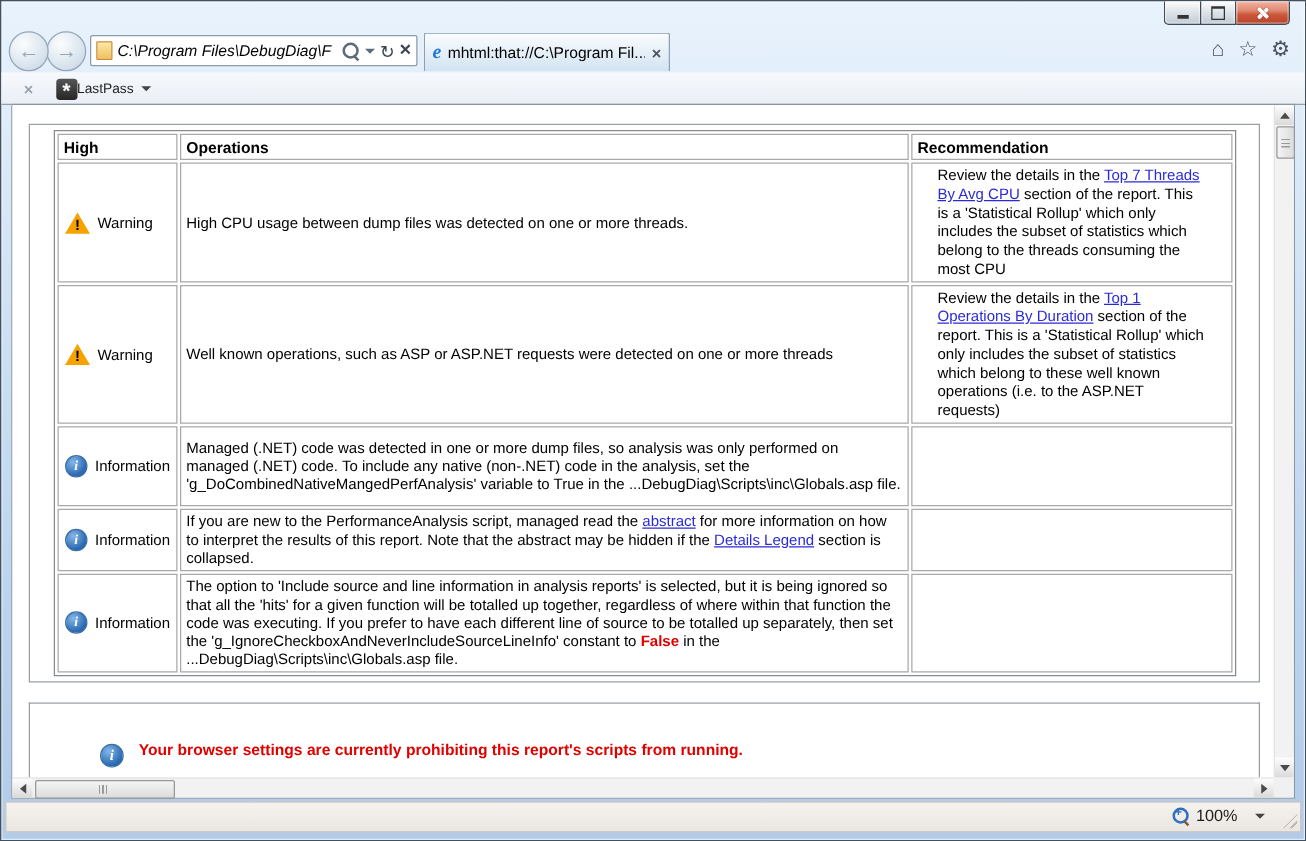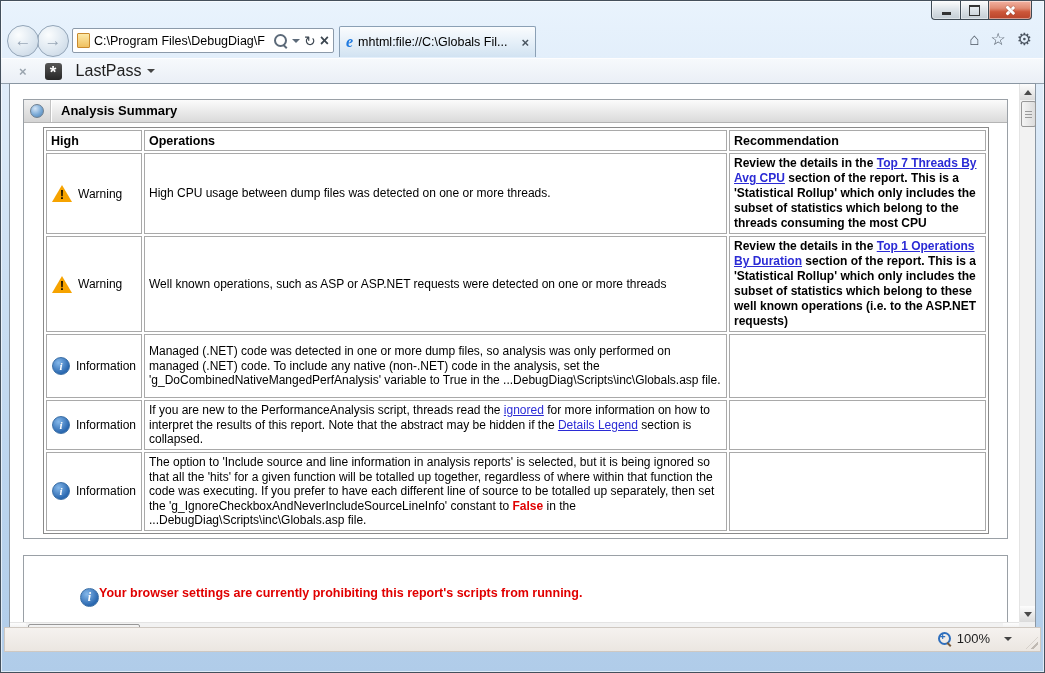--- a/index.html
+++ b/index.html
@@ -22,72 +22,72 @@
   
   .navbar{position:absolute;top:22px;left:0;right:0;height:35px;}
   .navcircle{position:absolute;width:30px;height:30px;border-radius:50%;border:1px solid #93a5b8;
     background:radial-gradient(circle at 35% 30%,#fbfdfe,#dde7f0 55%,#c3d2e1);display:flex;align-items:center;justify-content:center;
     color:#98a6b6;font-size:17px;font-weight:bold;}
   .navcircle.back{left:6px;top:2px;z-index:2;}
   .navcircle.fwd{left:36px;top:2px;}
   .addr{position:absolute;left:71px;top:5px;width:262px;height:25px;background:#fff;border:1px solid #8c9aaa;border-radius:2px;
     display:flex;align-items:center;padding:0 4px;box-sizing:border-box;gap:4px;}
   .addricon{width:11px;height:13px;background:linear-gradient(#fce9a8,#f0c060);border:1px solid #c98a2e;border-radius:1px;flex:none;}
-  .addrtext{flex:1;font-size:12.5px;color:#000;white-space:nowrap;overflow:hidden;}
+  .addrtext{flex:1;font-size:12.5px;color:#000;white-space:nowrap;overflow:hidden;font-style:italic;}
   .mag{position:relative;width:9px;height:9px;border:2px solid #5c6a79;border-radius:50%;flex:none;margin-right:1px;}
   .mag::after{content:"";position:absolute;width:2px;height:5px;background:#5c6a79;left:8px;top:8px;transform:rotate(-45deg);}
   .caret{width:0;height:0;border-left:4px solid transparent;border-right:4px solid transparent;border-top:4px solid #5c6a79;flex:none;}
   .addrbtn{font-size:14px;color:#3c4650;flex:none;line-height:1;}
   .stopx{font-size:16px;font-weight:bold;color:#3c4650;}
   .tab{position:absolute;left:338px;top:3px;width:197px;height:31px;box-sizing:border-box;border:1px solid #8ba0b5;border-bottom:none;border-radius:2px 2px 0 0;
     background:linear-gradient(#fafcfe,#e8f1f9 45%,#d2e3f2);display:flex;align-items:center;padding:0 6px;gap:5px;}
   .ielogo{color:#1f7ae0;font:italic bold 16px "Liberation Serif",serif;flex:none;}
   .tabtitle{flex:1;font-size:12.5px;color:#000;white-space:nowrap;overflow:hidden;}
   .tabclose{font-size:13px;font-weight:bold;color:#4a5560;flex:none;}
   .navicons{position:absolute;right:12px;top:6px;display:flex;gap:11px;font-size:17px;color:#4b5561;align-items:center;}
   
   .lpbar{position:absolute;top:57px;left:0;right:0;height:24px;background:linear-gradient(#f6f9fc,#eaeff6);
     border-top:1px solid #fdfdfe;border-bottom:1px solid #93a0ac;display:flex;align-items:center;}
   .lpx{margin-left:18px;font-size:13px;font-weight:bold;color:#9aa4ae;}
   .lpicon{margin-left:18px;width:17px;height:17px;border-radius:3px;background:linear-gradient(#565656,#262626);color:#fff;
     display:flex;align-items:center;justify-content:center;font-size:17px;font-weight:bold;line-height:0;padding-top:4px;box-sizing:border-box;}
-  .lplabel{margin-left:14px;font-size:16px;color:#1e1e1e;}
+  .lplabel{margin-left:0;font-size:11px;color:#1e1e1e;}
   .lpcaret{margin-left:6px;width:0;height:0;border-left:4px solid transparent;border-right:4px solid transparent;border-top:4px solid #444;}
   
   .content{position:absolute;top:82px;left:8px;right:8px;bottom:33px;background:#fff;border:1px solid #8a96a2;box-sizing:border-box;}
   .page{position:absolute;left:0;top:0;right:16px;bottom:16px;overflow:hidden;background:#fff;padding:15px 0 0 13px;box-sizing:border-box;}
   .panel{width:985px;border:1px solid #9aa0a6;box-sizing:border-box;background:#fff;}
   .secbar{height:22px;display:flex;align-items:stretch;background:linear-gradient(#fbfbfb,#dadada);border-bottom:1px solid #b4b4b4;}
   .spherecell{width:26px;display:flex;align-items:center;justify-content:center;background:linear-gradient(#f0f0f0,#d4d4d4);
     border-right:1px solid #c2c2c2;box-shadow:1px 0 0 #fff;}
   .sphere{width:12px;height:12px;border-radius:50%;border:1px solid #6e7f90;
     background:radial-gradient(circle at 35% 30%,#d3e5f7,#79a9d6 55%,#4d7fae);}
   .sectitle{padding:3px 0 0 10px;font-size:13px;font-weight:bold;color:#000;}
   
   table.sum{margin:4px 0 4px 19px;border-collapse:separate;border-spacing:2px;border:1px solid #8a8a8a;background:#fff;table-layout:fixed;width:946px;}
   table.sum th,table.sum td{border:1px solid #a9a9a9;font-size:12px;color:#000;}
   table.sum th{font-size:12.5px;font-weight:bold;text-align:left;padding:1px 4px;height:17px;}
   .col-type{width:96px;}.col-desc{width:583px;}.col-rec{width:257px;}
   td.c-type{vertical-align:middle;padding:2px 3px 2px 5px;}
   .typewrap{display:flex;align-items:center;gap:6px;}
   td.c-desc{vertical-align:middle;padding:2px 4px;line-height:1.22;}
-  td.c-rec{vertical-align:top;padding:2px 4px;line-height:1.25;font-weight:bold;}
+  td.c-rec{vertical-align:top;padding:2px 20px;line-height:1.25;}
   .r0 td{height:72px;} .r1 td{height:76px;margin-left:31px;} .r2 td{height:58px;} .r3 td{height:42px;} .r4 td{height:70px;}
   a.lnk{color:#2b2bd5;text-decoration:underline;}
   .boldred{color:#e00000;font-weight:bold;}
   
   .warn-icon{width:0;height:0;border-left:10px solid transparent;border-right:10px solid transparent;border-bottom:17px solid #f6a300;position:relative;flex:none;}
   .warn-icon::before{content:"!";position:absolute;left:-2px;top:3px;font:bold 12px "Liberation Sans",sans-serif;color:#000;}
   .info-icon{width:16px;height:16px;border-radius:50%;flex:none;border:1px solid #3a6ea5;
     background:radial-gradient(circle at 35% 30%,#85b8ea,#2a68b0 70%);position:relative;}
   .info-icon::before{content:"i";position:absolute;left:0;top:0;width:100%;text-align:center;
     font:bold italic 11px "Liberation Serif",serif;color:#fff;line-height:16px;}
   
   .details-panel{margin-top:16px;border-bottom:none;height:188px;overflow:hidden;}
-  .scriptwarn{display:flex;margin:30px 0 0 56px;}
+  .scriptwarn{display:flex;margin:30px 0 0 56px;gap:12px;}
   .scriptwarn .info-icon{width:17px;height:17px;margin-top:2px;}
   .scriptwarn .info-icon::before{line-height:17px;font-size:12px;}
   .warnlines{white-space:nowrap;}
   .warnline1{font-size:12.5px;font-weight:bold;color:#e00000;}
   
   .vscroll{position:absolute;top:0;right:0;bottom:16px;width:16px;background:#f2f2f2;border-left:1px solid #e4e4e4;box-sizing:border-box;}
   .hscroll{position:absolute;left:0;right:16px;bottom:0;height:16px;background:#f2f2f2;border-top:1px solid #e4e4e4;box-sizing:border-box;}
   .corner{position:absolute;right:0;bottom:0;width:16px;height:16px;background:#f0f0f0;}
   .sbtn{position:absolute;display:flex;align-items:center;justify-content:center;background:linear-gradient(#fdfdfd,#dadada);}
   .vscroll .sbtn{left:0;width:15px;height:16px;}
@@ -99,21 +99,21 @@
   .tri-right{width:0;height:0;border-top:4px solid transparent;border-bottom:4px solid transparent;border-left:5px solid #4a4a4a;}
   .vthumb{position:absolute;left:1px;top:17px;width:13px;height:24px;border:1px solid #979797;border-radius:2px;
     background:linear-gradient(90deg,#f4f4f4,#dcdcdc);}
   .vthumb::after{content:"";position:absolute;left:3px;top:8px;width:7px;height:8px;
     background:repeating-linear-gradient(0deg,#9a9a9a 0 1px,transparent 1px 3px);}
   .hthumb{position:absolute;top:1px;left:18px;width:110px;height:13px;border:1px solid #979797;border-radius:2px;
     background:linear-gradient(#f4f4f4,#dcdcdc);}
   .hthumb::after{content:"";position:absolute;top:3px;left:50px;width:8px;height:7px;
     background:repeating-linear-gradient(90deg,#9a9a9a 0 1px,transparent 1px 3px);}
   
-  .statusbar{position:absolute;left:3px;right:3px;bottom:20px;height:25px;background:linear-gradient(#f5f2ef,#ebe6e1);
+  .statusbar{position:absolute;left:3px;right:3px;bottom:6px;height:25px;background:linear-gradient(#f5f2ef,#ebe6e1);
     border:1px solid #cfc8c1;box-sizing:border-box;}
   .zoomctl{position:absolute;right:28px;top:3px;display:flex;align-items:center;gap:6px;font-size:13px;color:#1e1e1e;}
   .zmag{position:relative;width:9px;height:9px;border:2px solid #2f6fbd;border-radius:50%;}
   .zmag::before{content:"+";position:absolute;left:0px;top:-3px;font-size:10px;font-weight:bold;color:#2f6fbd;}
   .zmag::after{content:"";position:absolute;width:2px;height:5px;background:#7a5b3a;left:8px;top:8px;transform:rotate(-45deg);}
   .zcaret{width:0;height:0;border-left:4px solid transparent;border-right:4px solid transparent;border-top:4px solid #444;margin-left:8px;}
   .grip{position:absolute;right:2px;bottom:2px;width:12px;height:12px;
     background:repeating-linear-gradient(135deg,transparent 0 3px,#b4ada6 3px 4.5px);
     clip-path:polygon(100% 0,100% 100%,0 100%);opacity:.8;}
 </style>
@@ -146,47 +146,41 @@
     <div class="addr">
       <span class="addricon"></span>
       <span class="addrtext">C:\Program Files\DebugDiag\F</span>
       <span class="mag"></span>
       <span class="caret"></span>
       <span class="addrbtn">↻</span>
       <span class="addrbtn stopx">×</span>
     </div>
     <div class="tab">
       <span class="ielogo">e</span>
-      <span class="tabtitle">mhtml:file://C:\Globals Fil...</span>
+      <span class="tabtitle">mhtml:that://C:\Program Fil...</span>
       <span class="tabclose">×</span>
     </div>
     <div class="navicons">
       <span>⌂</span>
       <span>☆</span>
       <span>⚙</span>
     </div>
   </div>
 
   <div class="lpbar">
     <span class="lpx">×</span>
     <span class="lpicon">*</span>
     <span class="lplabel">LastPass</span>
     <span class="lpcaret"></span>
   </div>
 
   <div class="content">
     <div class="page">
 
       <div class="panel">
-        <div class="secbar">
-          <div class="spherecell">
-              <span class="sphere"></span>
-            </div>
-          <div class="sectitle">Analysis Summary</div>
-        </div>
         <table class="sum">
           <colgroup>
               <col class="col-type">
               <col class="col-desc">
               <col class="col-rec">
             </colgroup>
           <thead>
             <tr>
               <th>High</th>
               <th>Operations</th>
@@ -224,21 +218,21 @@
     <td class="c-desc"><span>Managed (.NET) code was detected in one or more dump files, so analysis was only performed on managed (.NET) code. To include any native (non-.NET) code in the analysis, set the 'g_DoCombinedNativeMangedPerfAnalysis' variable to True in the ...DebugDiag\Scripts\inc\Globals.asp file.</span></td>
     <td class="c-rec"></td>
   </tr>
               <tr class="srow r3">
     <td class="c-type">
       <span class="typewrap">
         <span class="ticon info-icon"></span>
         <span class="tlabel">Information</span>
       </span>
     </td>
-    <td class="c-desc"><span>If you are new to the PerformanceAnalysis script, threads read the </span><a href="#" class="lnk">ignored</a><span> for more information on how to interpret the results of this report.   Note that the abstract may be hidden if the </span><a href="#" class="lnk">Details Legend</a><span> section is collapsed.</span></td>
+    <td class="c-desc"><span>If you are new to the PerformanceAnalysis script, managed read the </span><a href="#" class="lnk">abstract</a><span> for more information on how to interpret the results of this report.   Note that the abstract may be hidden if the </span><a href="#" class="lnk">Details Legend</a><span> section is collapsed.</span></td>
     <td class="c-rec"></td>
   </tr>
               <tr class="srow r4">
     <td class="c-type">
       <span class="typewrap">
         <span class="ticon info-icon"></span>
         <span class="tlabel">Information</span>
       </span>
     </td>
     <td class="c-desc"><span>The option to 'Include source and line information in analysis reports' is selected, but it is being ignored so that all the 'hits' for a given function will be totalled up together, regardless of where within that function the code was executing. If you prefer to have each different line of source to be totalled up separately, then set the 'g_IgnoreCheckboxAndNeverIncludeSourceLineInfo' constant to </span><span class="boldred">False</span><span> in the ...DebugDiag\Scripts\inc\Globals.asp file.</span></td>

